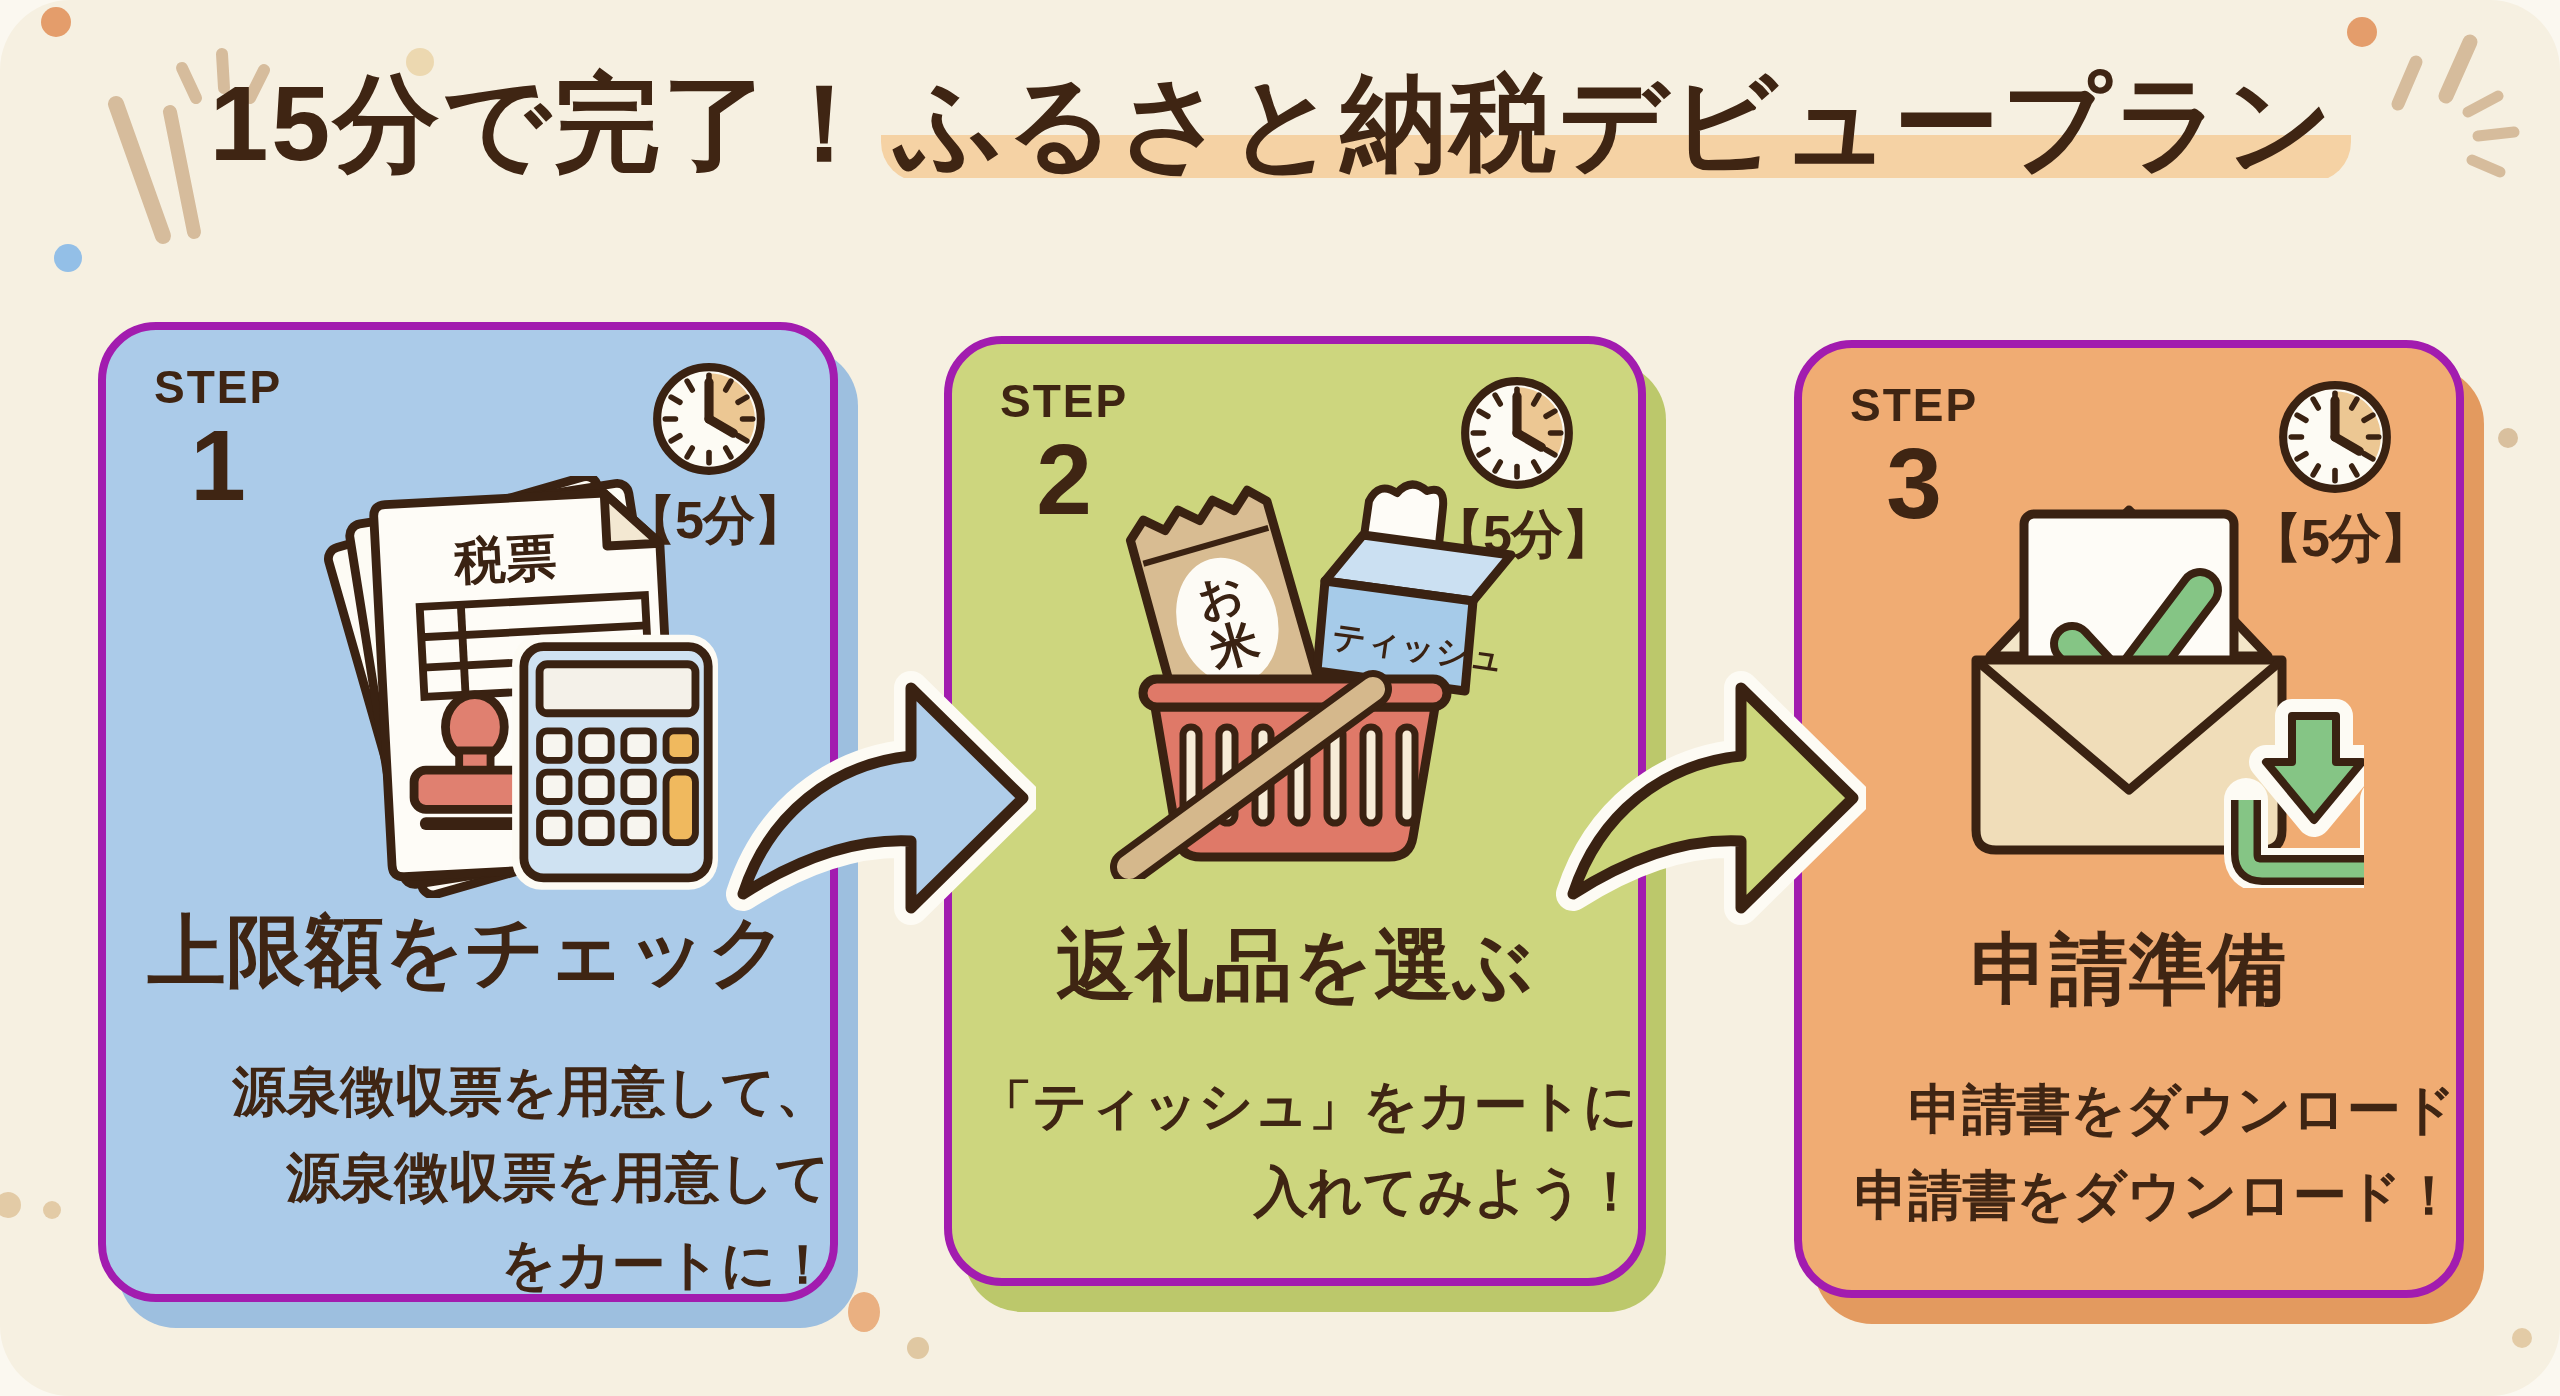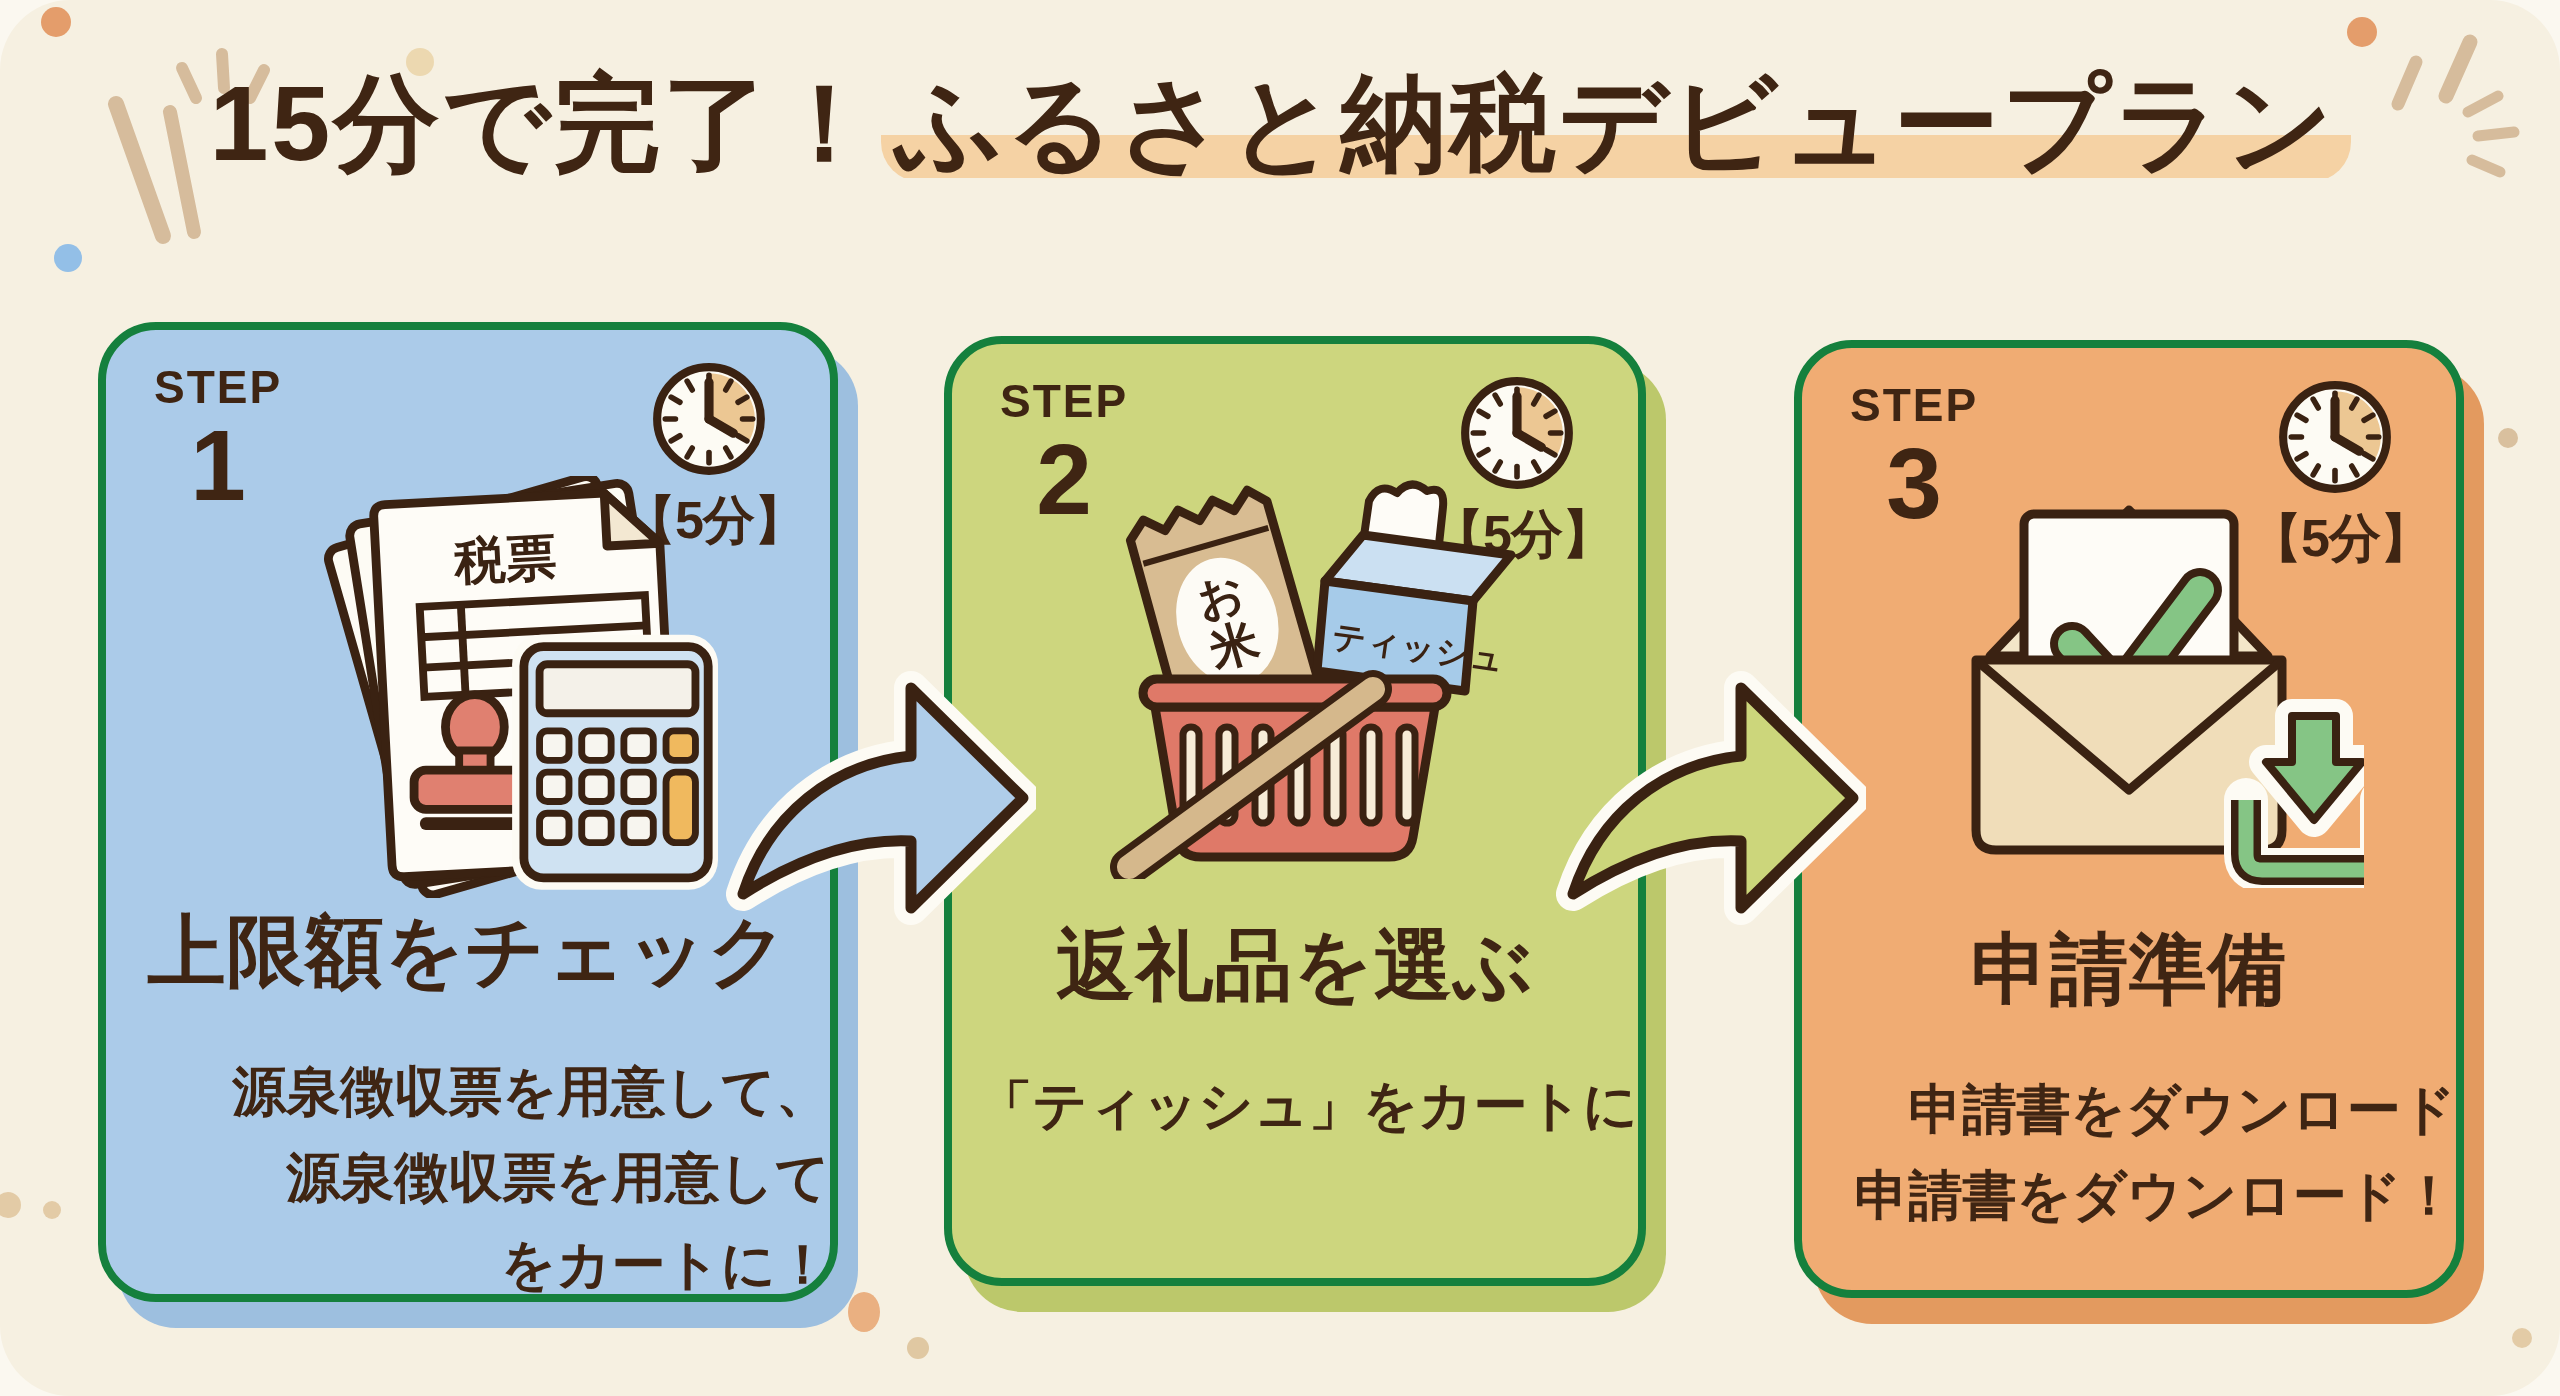--- a/index.html
+++ b/index.html
@@ -5,21 +5,21 @@
   html,body{margin:0;padding:0;width:2560px;height:1396px;overflow:hidden;
     font-family:"Liberation Sans","DejaVu Sans",sans-serif;background:#fbf8f0;}
   *{box-sizing:border-box;}
   #canvas{position:relative;width:2560px;height:1396px;background:#f6f0e1;border-radius:70px;overflow:hidden;padding-left:44px;}
   
   #title-row{position:absolute;top:44px;left:0;width:2560px;text-align:center;white-space:nowrap;z-index:2;}
   .title-text{font-size:106px;font-weight:900;color:#3f2513;letter-spacing:3px;line-height:1.5;}
   .title-highlight{background:linear-gradient(180deg,rgba(0,0,0,0) 60%,#f5d2a4 60%,#f5d2a4 97%,rgba(0,0,0,0) 97%);
     border-radius:40px;padding:0 14px;}
   
-  .card{position:absolute;border:8px solid #15803d;border-radius:58px;z-index:1;}
+  .card{position:absolute;border:8px solid #a21caf;border-radius:58px;z-index:1;}
   .card1{left:98px;top:322px;width:740px;height:980px;background:#abcbe9;box-shadow:20px 26px 0 #9dbfdf;}
   .card2{left:944px;top:336px;width:702px;height:950px;background:#cdd67e;box-shadow:20px 26px 0 #bcc86b;}
   .card3{left:1794px;top:340px;width:670px;height:958px;background:#f0ac73;box-shadow:20px 26px 0 #e39a5f;}
   .step-block{position:absolute;top:30px;left:48px;text-align:center;color:#3f2513;}
   .step-word{font-size:46px;font-weight:800;letter-spacing:2px;}
   .step-num{font-size:100px;font-weight:800;line-height:0.95;margin-top:4px;}
   .clock-block{position:absolute;top:28px;right:36px;width:170px;text-align:center;color:#3f2513;}
   .clock{width:122px;height:122px;display:block;margin:0 auto;}
   .duration{font-size:52px;font-weight:700;margin-top:6px;letter-spacing:-1px;white-space:nowrap;}
   .illu{position:absolute;left:50%;transform:translateX(-50%);display:block;}
@@ -214,20 +214,21 @@
           <rect x="338" y="288" width="16" height="96" rx="8"></rect>
           <rect x="374" y="288" width="16" height="96" rx="8"></rect>
         </g>
         <line x1="104" y1="428" x2="348" y2="250" stroke="#3a2212" stroke-width="38" stroke-linecap="round"></line>
         <line x1="104" y1="428" x2="348" y2="250" stroke="#d5b88c" stroke-width="24" stroke-linecap="round"></line>
       </g>
     </svg>
     <h2 class="card-heading">返礼品を選ぶ</h2>
     <p class="card-body">
       <span>「ティッシュ」をカートに</span>
+      <span>入れてみよう！</span>
     </p>
   </section>
 
   <section class="card card3">
     <div class="step-block">
       <div class="step-word">STEP</div>
       <div class="step-num">3</div>
     </div>
     <div class="clock-block">
       <svg class="clock" viewBox="0 0 120 120">

